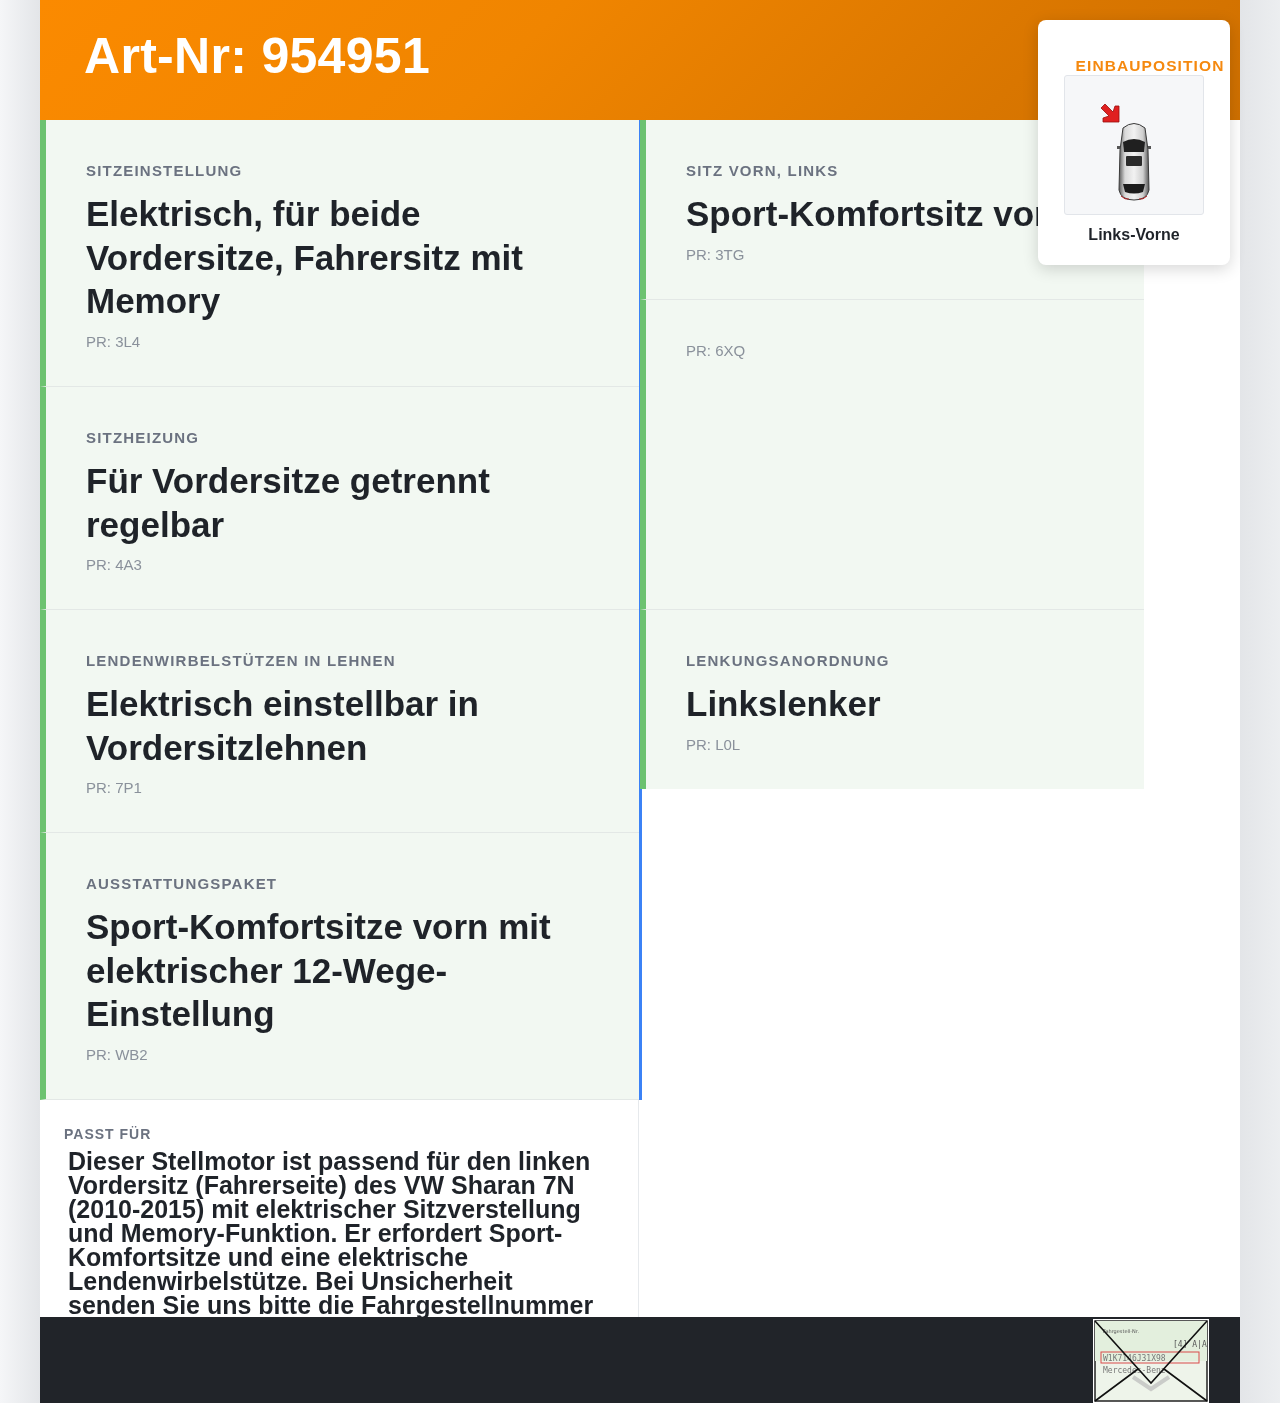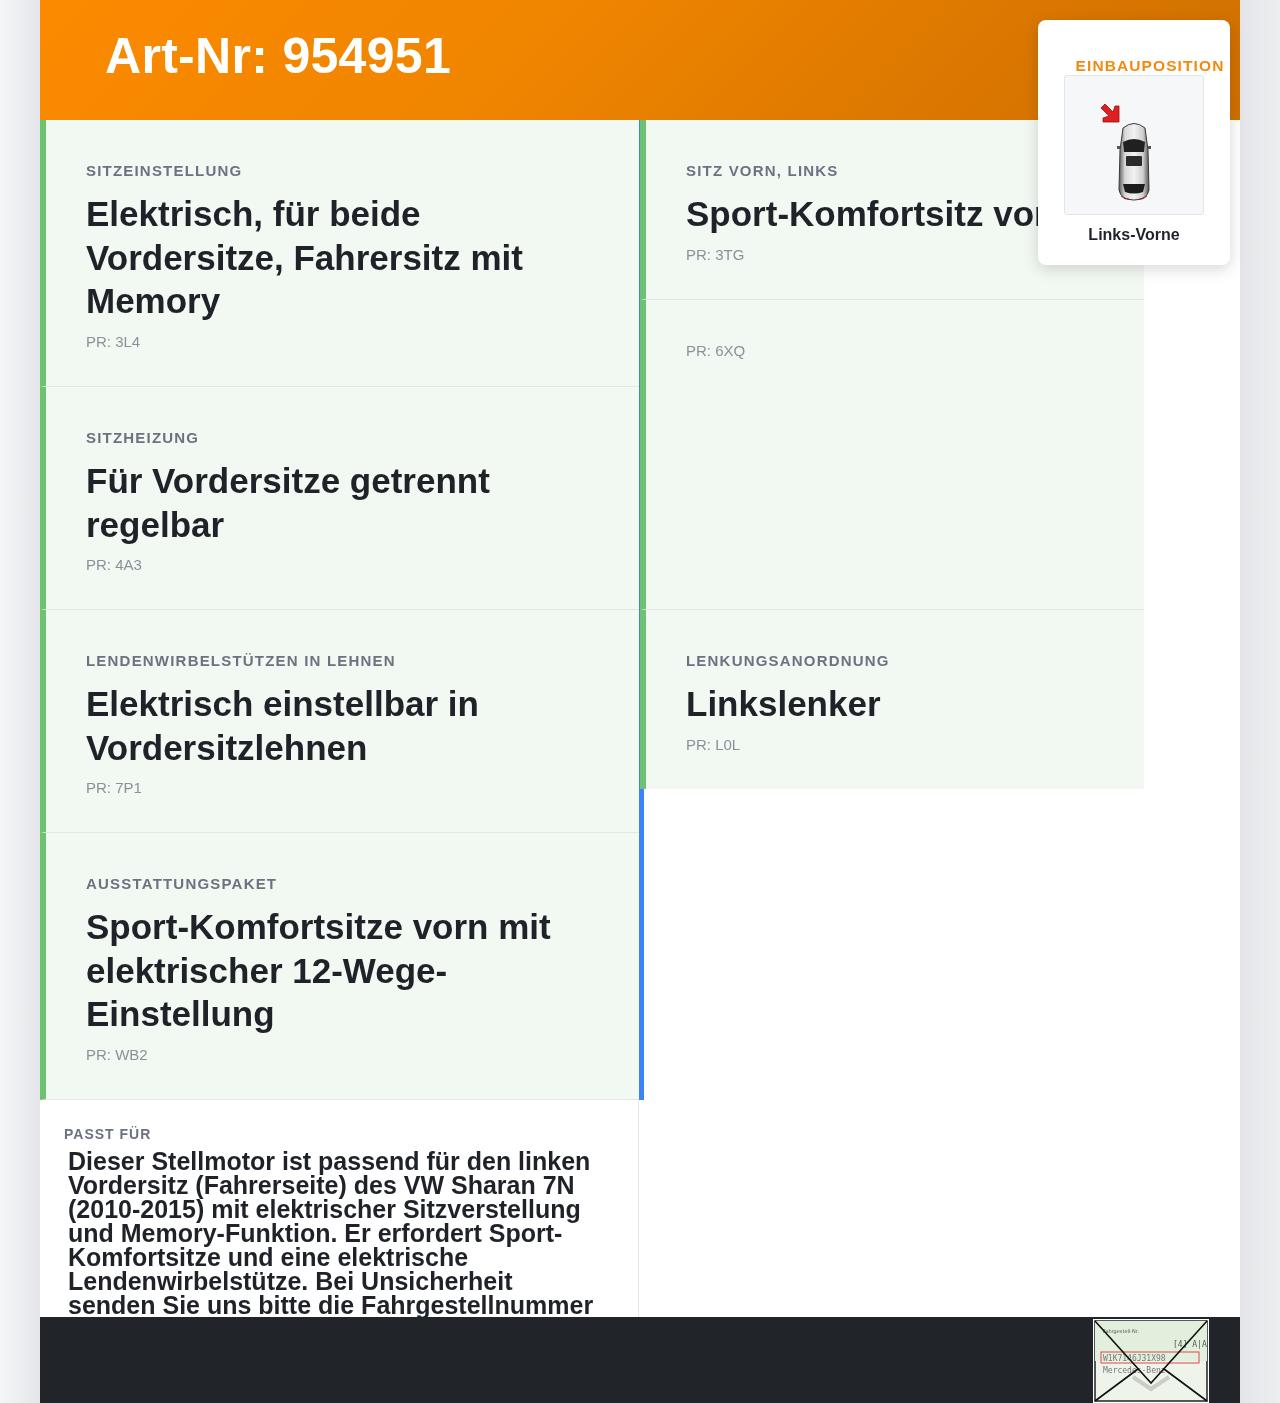--- a/index.html
+++ b/index.html
@@ -24,42 +24,42 @@
     }
     .header {
       position: absolute;
       left: 0; top: 0;
       width: 1200px;
       height: 120px;
       background: linear-gradient(135deg, #fb8a00 0%, #f08500 40%, #d97600 80%, #cf7000 100%);
     }
     .header-title {
       position: absolute;
-      left: 65px;
+      left: 44px;
       top: 27px;
       margin: 0;
       font-family: "Liberation Sans", "DejaVu Sans", sans-serif;
       font-weight: 700;
       font-size: 50px;
       line-height: 58px;
       color: #ffffff;
       letter-spacing: 0.3px;
     }
     .grid {
       position: absolute;
       top: 120px;
       left: 0;
       width: 1200px;
     }
     .col {
       position: absolute;
       top: 0;
       width: 504px;
     }
-    .col-left { left: 0; border-right: 5px solid #3b82f6; width: 599px; }
+    .col-left { left: 0; border-right: 3px solid #3b82f6; width: 599px; }
     .col-right { left: 600px; }
     .card {
       position: relative;
       background: #f2f8f2;
       border-left: 6px solid #6cc270;
       border-bottom: 1px solid #e3e8e6;
       box-sizing: border-box;
       padding: 42px 40px 0 40px;
     }
     .card-label {

